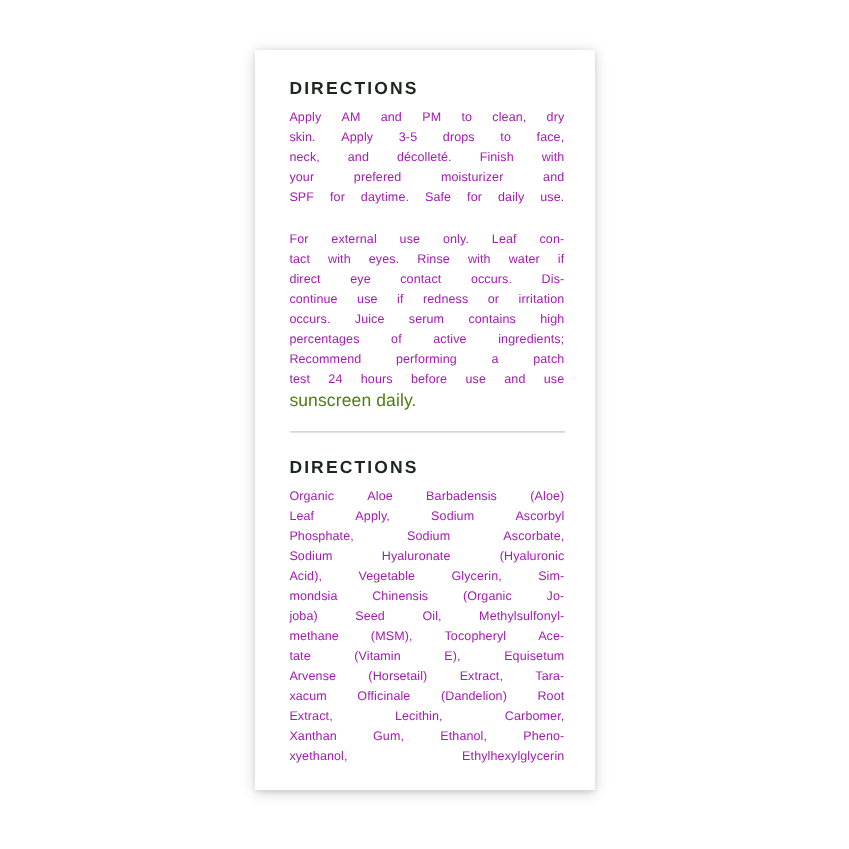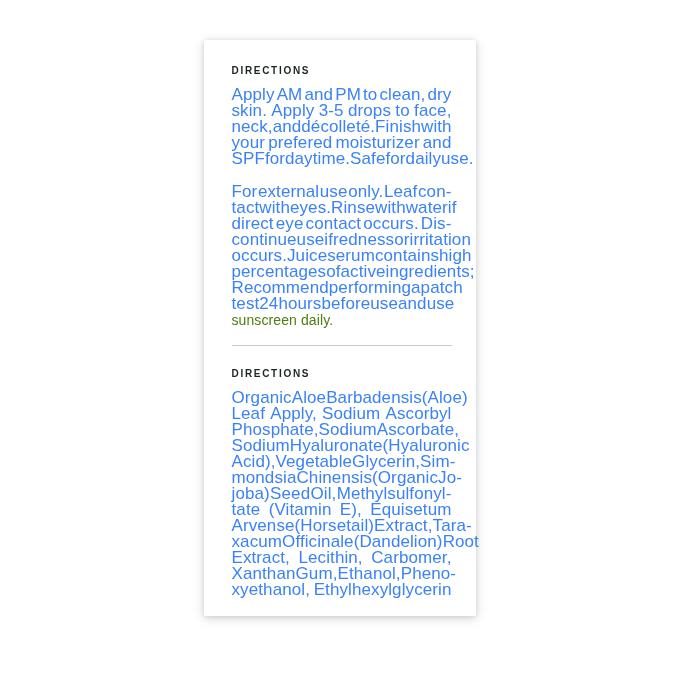--- a/index.html
+++ b/index.html
@@ -21,32 +21,32 @@
     width: 272px;
     margin: 0 auto;
     box-sizing: border-box;
     background: #ffffff;
     border-radius: 1px;
     box-shadow: 0 1px 4px rgba(0,0,0,0.10), 0 2px 12px rgba(0,0,0,0.16);
     padding: 23px 24px 18px 28px;
   }
   .section-heading {
     margin: 0 0 9px 0;
-    font-size: 10px;
+    font-size: 14px;
     line-height: 15px;
     font-weight: bold;
     letter-spacing: 1.7px;
     color: #1c2620;
   }
   .para {
     width: 220px;
-    font-size: 17px;
+    font-size: 10px;
     line-height: 16px;
     letter-spacing: 0.1px;
-    color: #3b82f6;
+    color: #a21caf;
   }
   .para.warning {
     margin-top: 17px;
   }
   
   .jl {
     display: flex;
     justify-content: space-between;
     height: 16px;
     overflow: visible;
@@ -224,20 +224,26 @@
             <span>(Organic</span>
             <span>Jo-</span>
           </div>
           <div class="jl">
             <span>joba)</span>
             <span>Seed</span>
             <span>Oil,</span>
             <span>Methylsulfonyl-</span>
           </div>
           <div class="jl">
+            <span>methane</span>
+            <span>(MSM),</span>
+            <span>Tocopheryl</span>
+            <span>Ace-</span>
+          </div>
+          <div class="jl">
             <span>tate</span>
             <span>(Vitamin</span>
             <span>E),</span>
             <span>Equisetum</span>
           </div>
           <div class="jl">
             <span>Arvense</span>
             <span>(Horsetail)</span>
             <span>Extract,</span>
             <span>Tara-</span>

